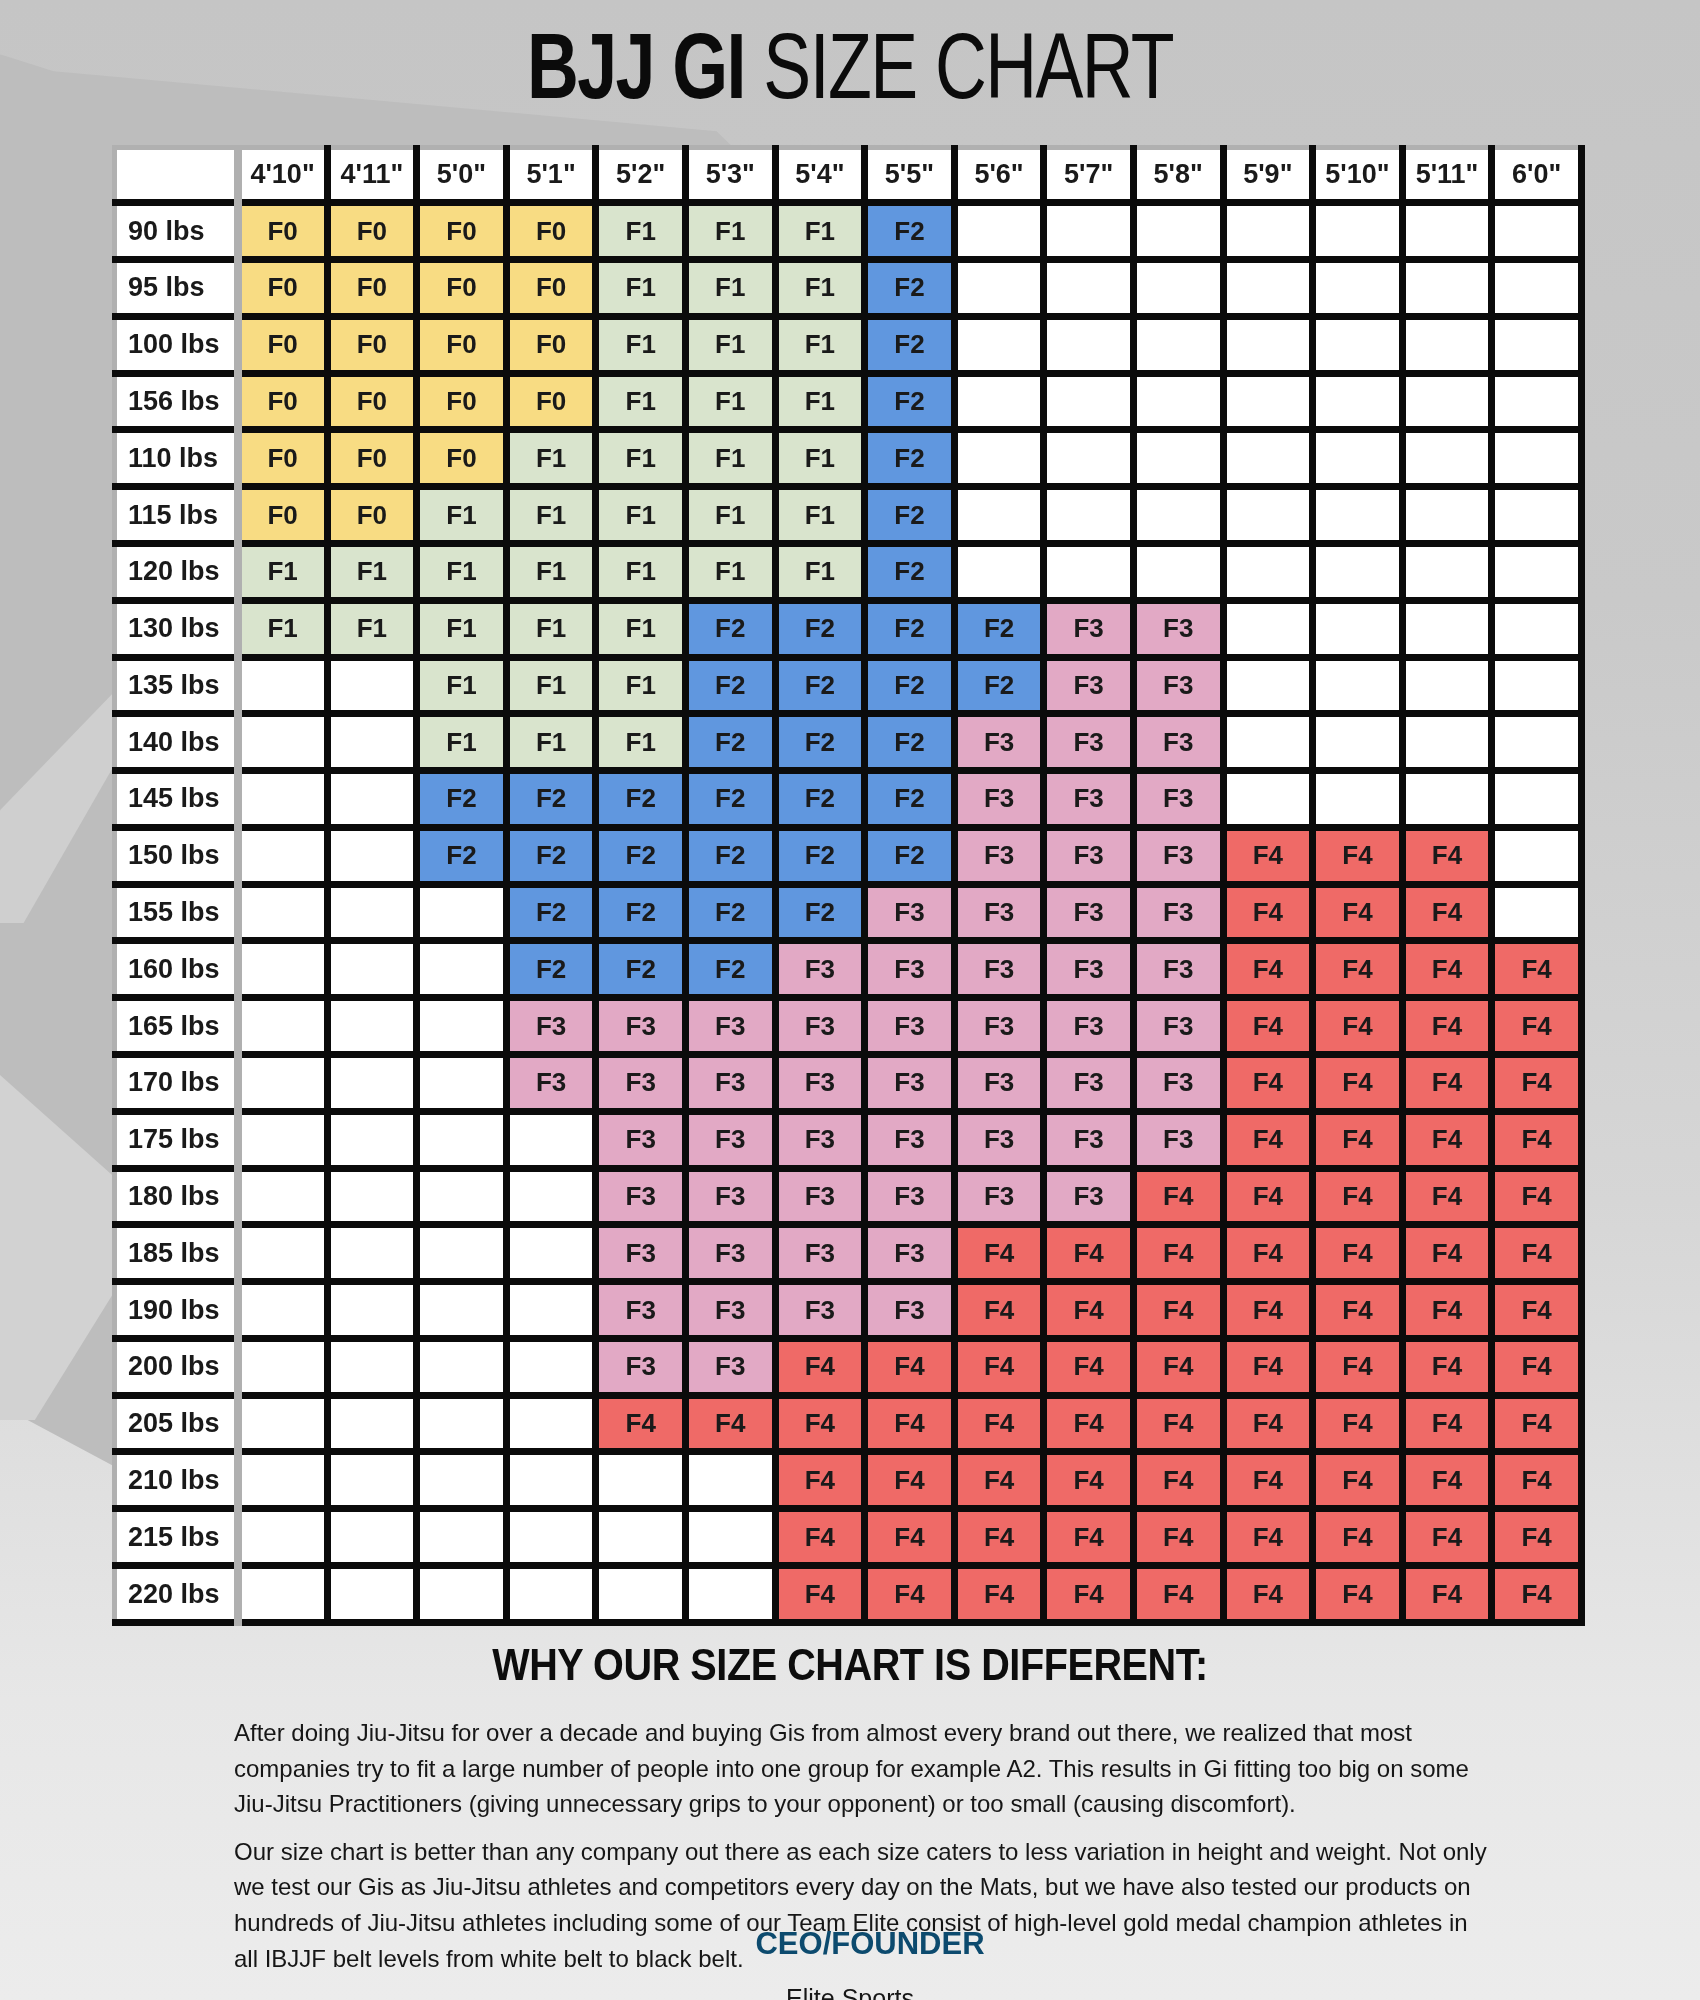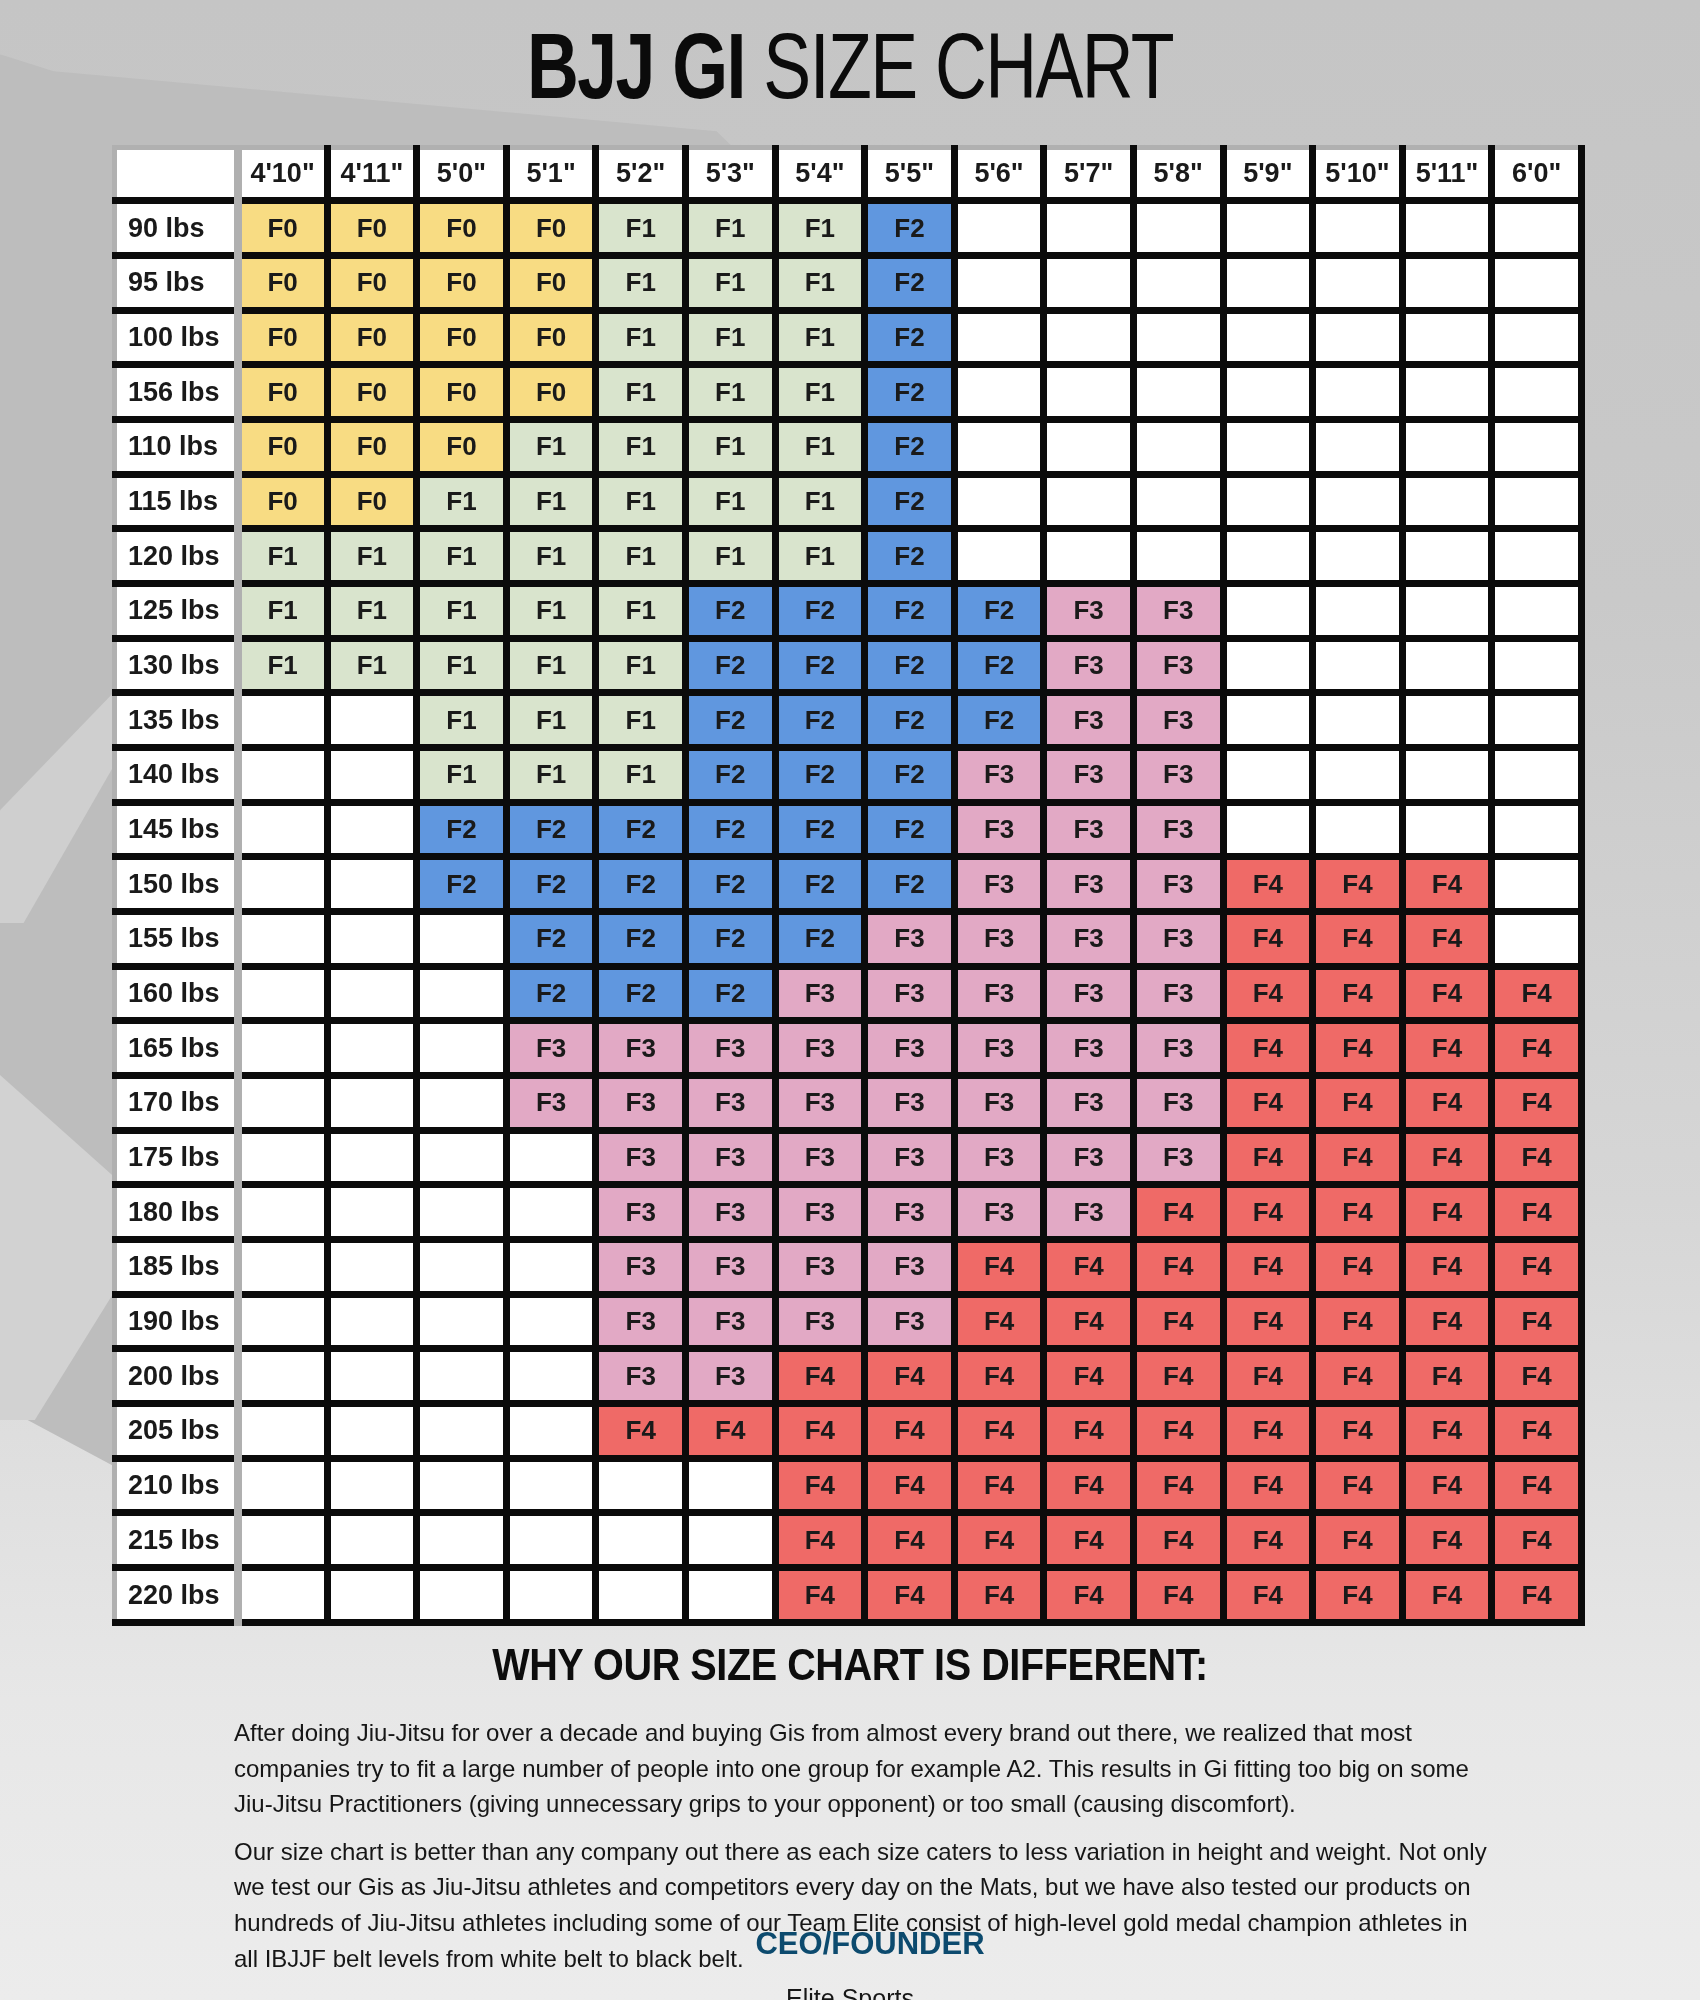--- a/index.html
+++ b/index.html
@@ -212,38 +212,20 @@
         <td style="background: rgb(96, 151, 223);">F2</td>
         <td></td>
         <td></td>
         <td></td>
         <td></td>
         <td></td>
         <td></td>
         <td></td>
       </tr>
       <tr>
-        <th class="wl">125 lbs</th>
-        <td style="background: rgb(217, 228, 205);">F1</td>
-        <td style="background: rgb(217, 228, 205);">F1</td>
-        <td style="background: rgb(217, 228, 205);">F1</td>
-        <td style="background: rgb(217, 228, 205);">F1</td>
-        <td style="background: rgb(217, 228, 205);">F1</td>
-        <td style="background: rgb(96, 151, 223);">F2</td>
-        <td style="background: rgb(96, 151, 223);">F2</td>
-        <td style="background: rgb(96, 151, 223);">F2</td>
-        <td style="background: rgb(96, 151, 223);">F2</td>
-        <td style="background: rgb(226, 169, 197);">F3</td>
-        <td style="background: rgb(226, 169, 197);">F3</td>
-        <td></td>
-        <td></td>
-        <td></td>
-        <td></td>
-      </tr>
-      <tr>
         <th class="wl">130 lbs</th>
         <td style="background: rgb(217, 228, 205);">F1</td>
         <td style="background: rgb(217, 228, 205);">F1</td>
         <td style="background: rgb(217, 228, 205);">F1</td>
         <td style="background: rgb(217, 228, 205);">F1</td>
         <td style="background: rgb(217, 228, 205);">F1</td>
         <td style="background: rgb(96, 151, 223);">F2</td>
         <td style="background: rgb(96, 151, 223);">F2</td>
         <td style="background: rgb(96, 151, 223);">F2</td>
         <td style="background: rgb(96, 151, 223);">F2</td>

